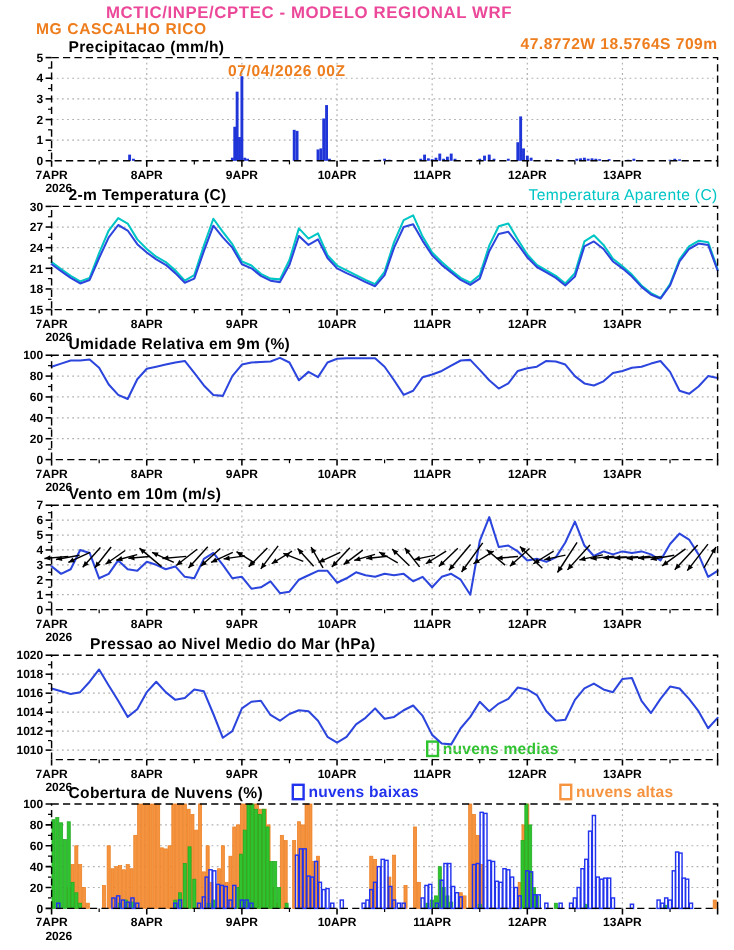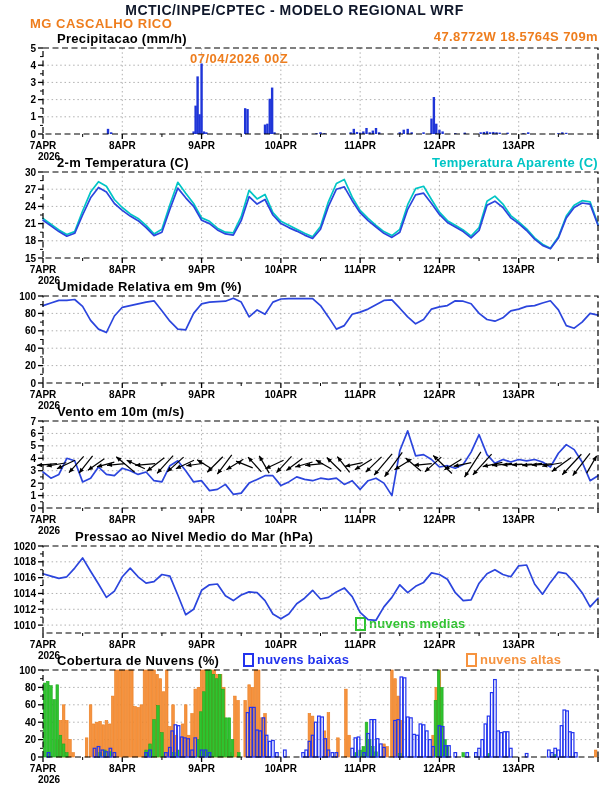--- a/index.html
+++ b/index.html
@@ -4,29 +4,29 @@
 <style>
   html,body{margin:0;padding:0;}
   body{width:612px;height:792px;background:#ffffff;position:relative;overflow:hidden;
        font-family:"Liberation Sans","DejaVu Sans",sans-serif;}
   .abs{position:absolute;white-space:nowrap;}
   .hline1{top:2px;left:0;width:515px;text-align:center;font-size:14px;font-weight:bold;letter-spacing:.5px;}
   .hstation{top:16px;left:30px;font-size:13px;font-weight:bold;letter-spacing:.5px;}
   .hrun{top:16px;left:190px;font-size:13px;font-weight:bold;letter-spacing:.5px;margin-top:35px;}
   .ploc{top:29px;right:14px;font-size:13px;font-weight:bold;letter-spacing:.4px;}
   .ptitle{font-size:13px;font-weight:bold;color:#000;letter-spacing:.3px;}
-  .prtitle{font-size:13px;font-weight:bold;letter-spacing:.3px;}
+  .prtitle{font-size:13px;font-weight:normal;letter-spacing:.3px;}
   .lg-item{display:flex;align-items:center;font-size:13px;font-weight:bold;letter-spacing:.2px;}
   .lg-sq{display:inline-block;width:7px;height:10px;border:2px solid #000;margin-right:3px;background:#fff;}
   svg text{font-family:"Liberation Sans","DejaVu Sans",sans-serif;font-weight:bold;}
 </style>
 </head>
 <body>
 
-<div class="abs hline1" style="color: #0f172a; margin-left: 37px;">MCTIC/INPE/CPTEC - MODELO REGIONAL WRF</div>
+<div class="abs hline1" style="color: #ec4899;">MCTIC/INPE/CPTEC - MODELO REGIONAL WRF</div>
 <div class="abs hstation" style="color: rgb(238, 125, 29); text-align: center;">MG CASCALHO RICO</div>
 <div class="abs hrun" style="color: rgb(238, 125, 29);">07/04/2026 00Z</div>
 
 <div class="abs ploc" style="color: rgb(238, 125, 29);">47.8772W 18.5764S 709m</div>
 <div class="abs ptitle" style="left:57px;top:31px;">Precipitacao (mm/h)</div>
 <div class="abs ptitle" style="left:57px;top:155px;">2-m Temperatura (C)</div>
 <div class="abs prtitle" style="right: 14px; top: 155px; color: rgb(0, 197, 197);" id="t-aparente">Temperatura Aparente (C)</div>
 <div class="abs ptitle" style="left:57px;top:279px;">Umidade Relativa em 9m (%)</div>
 <div class="abs ptitle" style="left:57px;top:404px;">Vento em 10m (m/s)</div>
 <div class="abs ptitle" style="left:57px;top:529px;padding-left:18px;">Pressao ao Nivel Medio do Mar (hPa)</div>

